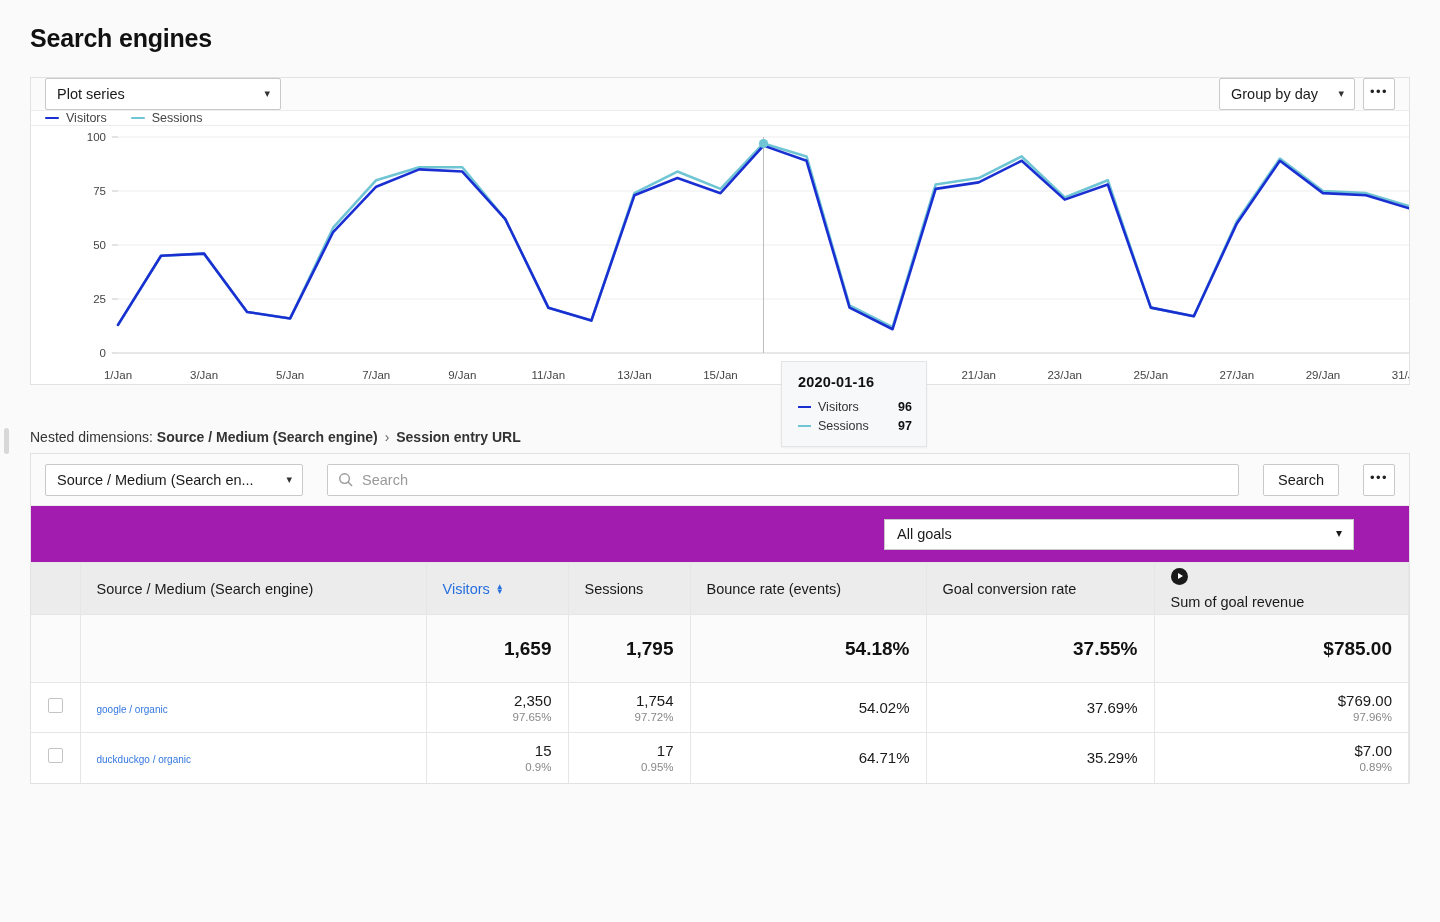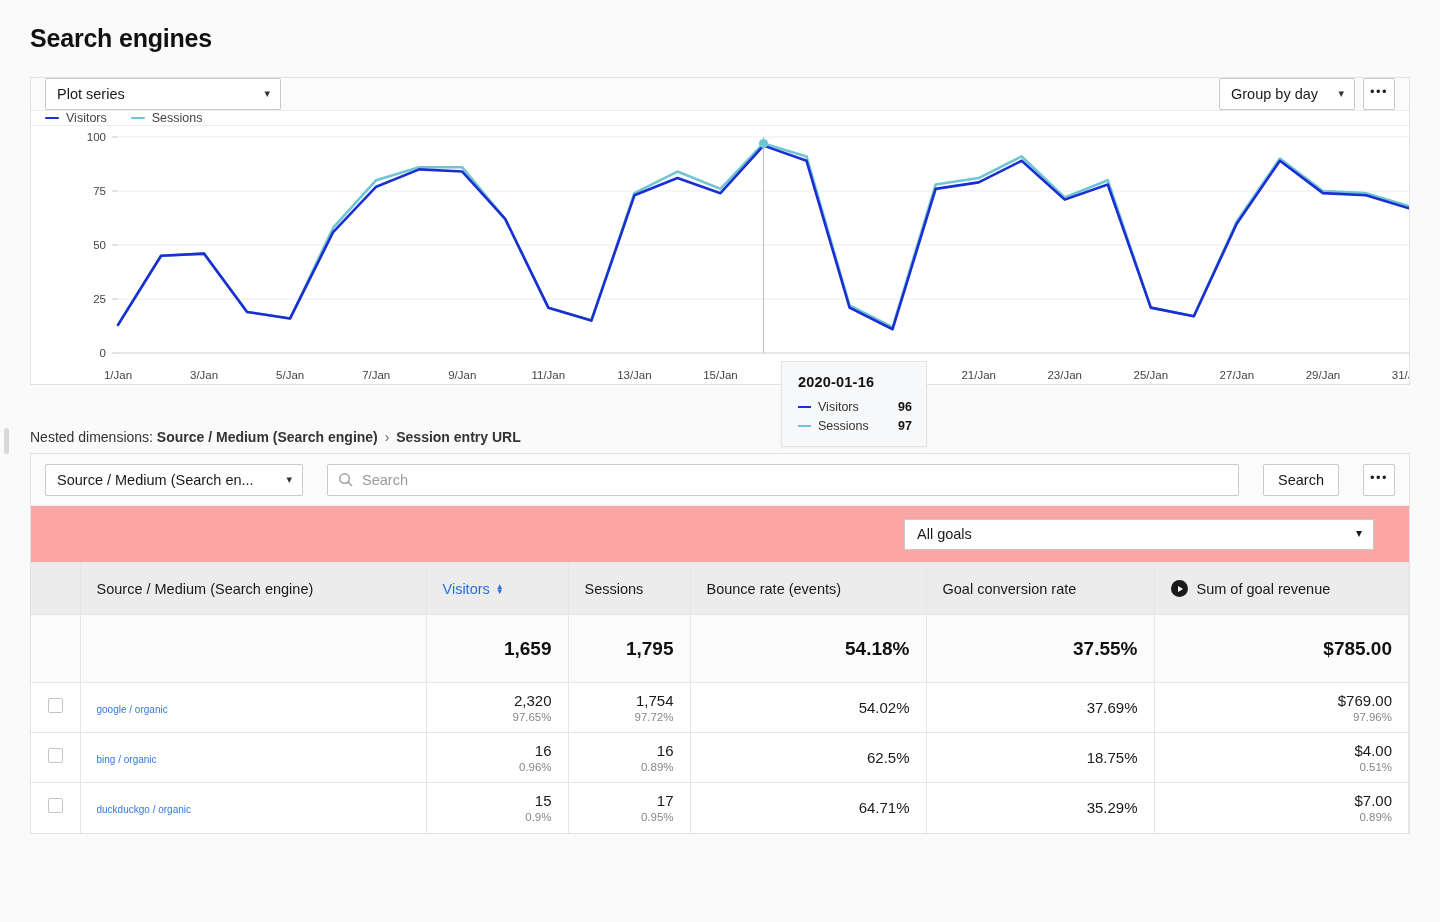--- a/index.html
+++ b/index.html
@@ -145,23 +145,23 @@
   .search-input {
     border: none; outline: none; flex: 1;
     font-family: "Liberation Sans", sans-serif;
     font-size: 14.5px; color: #222; background: transparent;
   }
   .search-input::placeholder { color: #9a9a9a; }
   .search-btn { height: 32px; }
 
   .goals-row {
     height: 56px;
-    background: #fca5a5;
+    background: #a21caf;
     display: flex; align-items: center; justify-content: flex-end;
-    padding-right: 35px;
+    padding-right: 55px;
   }
   .goals-select {
     width: 470px; height: 31px;
     background: #fff; border: 1px solid #c9c9c9;
     display: flex; align-items: center; padding: 0 12px;
     font-size: 14.5px; position: relative; cursor: pointer;
   }
   .goals-select .chev { position: absolute; right: 11px; top: 50%; transform: translateY(-55%); font-size: 12px; }
 
   table.data-table { width: 100%; border-collapse: collapse; table-layout: fixed; }
@@ -179,21 +179,21 @@
   th.col-visitors { width: 142px; }
   th.col-sessions { width: 122px; }
   th.col-bounce { width: 236px; }
   th.col-goalconv { width: 228px; }
   th.col-revenue { border-right: none; }
   td.col-revenue { border-right: none; }
 
   th .sortable { color: #276fdf; cursor: pointer; display: inline-flex; align-items: center; gap: 6px; }
   .sort-arrows { display: inline-flex; flex-direction: column; line-height: 5px; font-size: 8px; color: #276fdf; }
 
-  .revenue-head { display: flex; align-items: center; gap: 9px; }
+  .revenue-head { display: flex; align-items: flex-start; gap: 9px; flex-direction: column; }
   .play-icon {
     width: 17px; height: 17px; border-radius: 50%; background: #1a1a1a;
     display: inline-flex; align-items: center; justify-content: center; flex: none;
   }
   .play-icon:after {
     content: ""; width: 0; height: 0;
     border-left: 5px solid #fff;
     border-top: 3.5px solid transparent;
     border-bottom: 3.5px solid transparent;
     margin-left: 2px;
@@ -377,58 +377,36 @@
           <td class="num">1,659</td>
           <td class="num">1,795</td>
           <td class="num">54.18%</td>
           <td class="num">37.55%</td>
           <td class="num col-revenue">$785.00</td>
         </tr>
         <tr class="data-row">
           <td class="col-check"><span class="checkbox"></span></td>
           <td class="col-dim"><span class="dim-link">google / organic</span></td>
           <td class="num">
-            <div class="cell-main">2,320</div>
+            <div class="cell-main">2,350</div>
             <div class="cell-sub">97.65%</div>
           </td>
           <td class="num">
             <div class="cell-main">1,754</div>
             <div class="cell-sub">97.72%</div>
           </td>
           <td class="num">
             <div class="cell-main">54.02%</div>
           </td>
           <td class="num">
             <div class="cell-main">37.69%</div>
           </td>
           <td class="num col-revenue">
             <div class="cell-main">$769.00</div>
             <div class="cell-sub">97.96%</div>
-          </td>
-        </tr>
-        <tr class="data-row">
-          <td class="col-check"><span class="checkbox"></span></td>
-          <td class="col-dim"><span class="dim-link">bing / organic</span></td>
-          <td class="num">
-            <div class="cell-main">16</div>
-            <div class="cell-sub">0.96%</div>
-          </td>
-          <td class="num">
-            <div class="cell-main">16</div>
-            <div class="cell-sub">0.89%</div>
-          </td>
-          <td class="num">
-            <div class="cell-main">62.5%</div>
-          </td>
-          <td class="num">
-            <div class="cell-main">18.75%</div>
-          </td>
-          <td class="num col-revenue">
-            <div class="cell-main">$4.00</div>
-            <div class="cell-sub">0.51%</div>
           </td>
         </tr>
         <tr class="data-row">
           <td class="col-check"><span class="checkbox"></span></td>
           <td class="col-dim"><span class="dim-link">duckduckgo / organic</span></td>
           <td class="num">
             <div class="cell-main">15</div>
             <div class="cell-sub">0.9%</div>
           </td>
           <td class="num">

